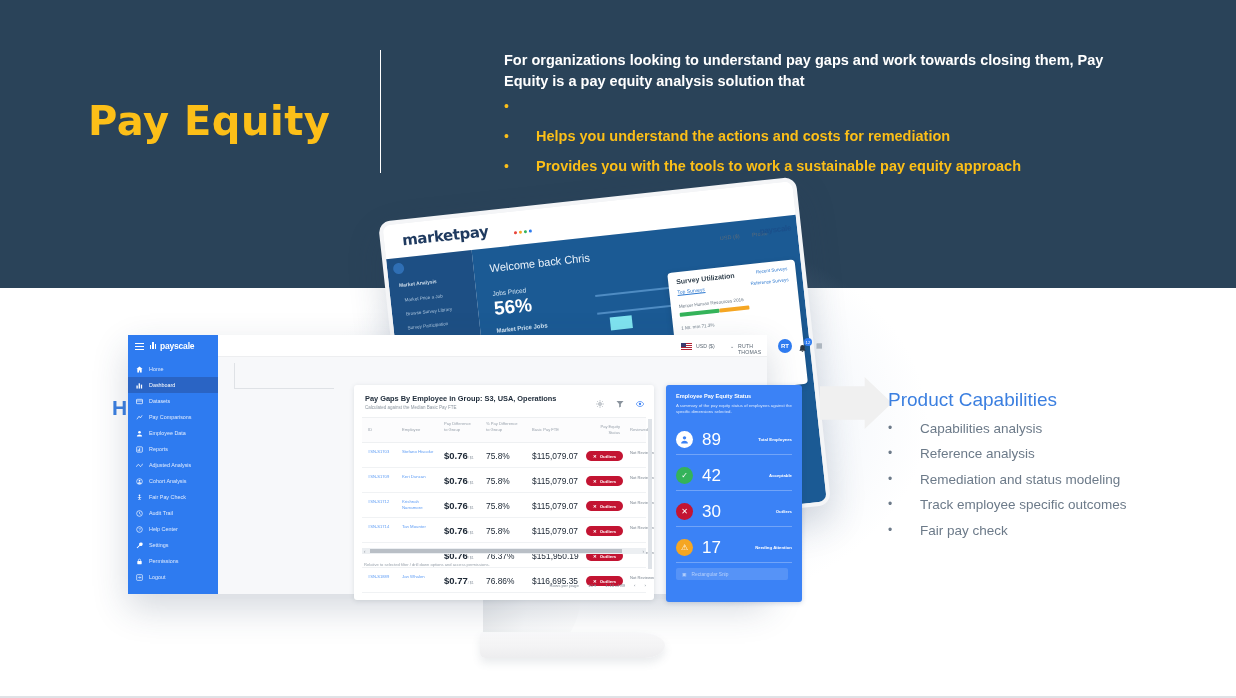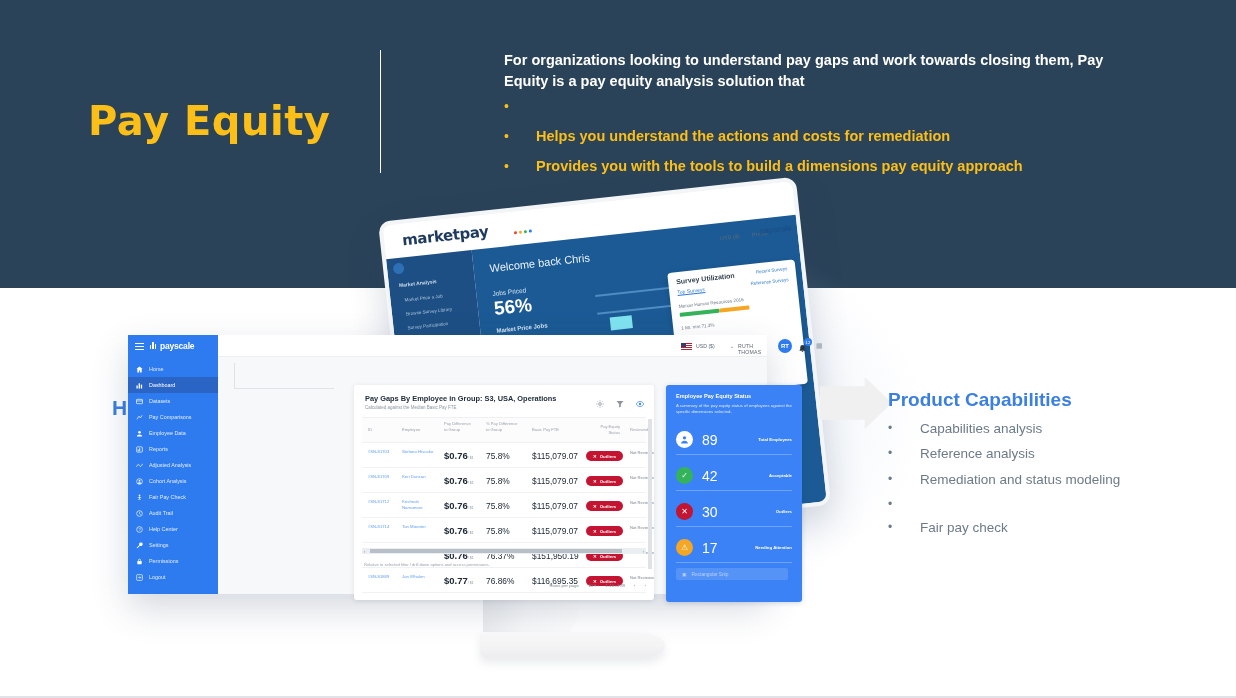--- a/index.html
+++ b/index.html
@@ -227,38 +227,38 @@
   .stat-sub { position:absolute; left:10px; top:18px; width:118px; color:#dbe8fd; font-size:4.3px; line-height:1.45; }
   .stat-row {
     position:absolute; left:10px; right:10px; height:30px;
     border-bottom:1px solid rgba(255,255,255,.28);
     display:flex; align-items:center;
   }
   .stat-ic {
     width:17px; height:17px; border-radius:50%; flex:0 0 17px;
     display:flex; align-items:center; justify-content:center; font-size:8px; color:#fff;
   }
-  .stat-num { color:#ffffff; font-size:14px; margin-left:9px; }
+  .stat-num { color:#ffffff; font-size:17px; margin-left:9px; }
   .stat-lbl { margin-left:auto; color:#ffffff; font-size:4.3px; font-weight:bold; text-align:right; }
   .stat-btn {
     position:absolute; left:10px; bottom:22px; width:112px; height:12px;
     background:rgba(255,255,255,.14); border-radius:2px;
     display:flex; align-items:center; gap:5px; padding-left:6px;
     color:rgba(255,255,255,.55); font-size:4.8px;
   }
 
   
   .arrow-shape {
     position:absolute; left:820px; top:377px; width:72px; height:52px;
     background:#f0f0f0;
     clip-path:polygon(0 18%, 62% 18%, 62% 0, 100% 50%, 62% 100%, 62% 82%, 0 82%);
   }
   .cap-title {
     position:absolute; left:888px; top:389px;
-    color:#3b7fe0; font-size:19px; font-weight:bold;
+    color:#3b7fe0; font-size:19px; font-weight:normal;
   }
   .cap-list { position:absolute; left:888px; top:419px; width:330px; }
   .cap-row { display:flex; align-items:flex-start; margin-bottom:4.5px; }
   .cap-dot { color:#6c7a89; font-size:12px; width:32px; flex:0 0 32px; line-height:1.55; }
   .cap-txt { color:#6c7a89; font-size:13.5px; line-height:1.55; }
 
   .big-H {
     position:absolute; left:112px; top:396px;
     color:#3b7fe0; font-size:21px; font-weight:bold;
   }
@@ -277,21 +277,21 @@
     <div class="bullets">
       <div class="b-row">
         <span class="b-dot">•</span>
       </div>
       <div class="b-row">
         <span class="b-dot">•</span>
         <span class="b-txt">Helps you understand the actions and costs for remediation</span>
       </div>
       <div class="b-row">
         <span class="b-dot">•</span>
-        <span class="b-txt">Provides you with the tools to build a dimensions pay equity approach</span>
+        <span class="b-txt">Provides you with the tools to work a sustainable pay equity approach</span>
       </div>
     </div>
   </div>
 
   <div class="white-area"></div>
   <div class="glow"></div>
 
   <div class="monitor-wrap">
     <div class="monitor-frame">
 
@@ -681,20 +681,21 @@
     <div class="cap-row">
       <span class="cap-dot">•</span>
       <span class="cap-txt">Reference analysis</span>
     </div>
     <div class="cap-row">
       <span class="cap-dot">•</span>
       <span class="cap-txt">Remediation and status modeling</span>
     </div>
     <div class="cap-row">
       <span class="cap-dot">•</span>
+      <span class="cap-txt">Track employee specific outcomes</span>
     </div>
     <div class="cap-row">
       <span class="cap-dot">•</span>
       <span class="cap-txt">Fair pay check</span>
     </div>
   </div>
 
   <div class="bottom-rule"></div>
 </div>
 

